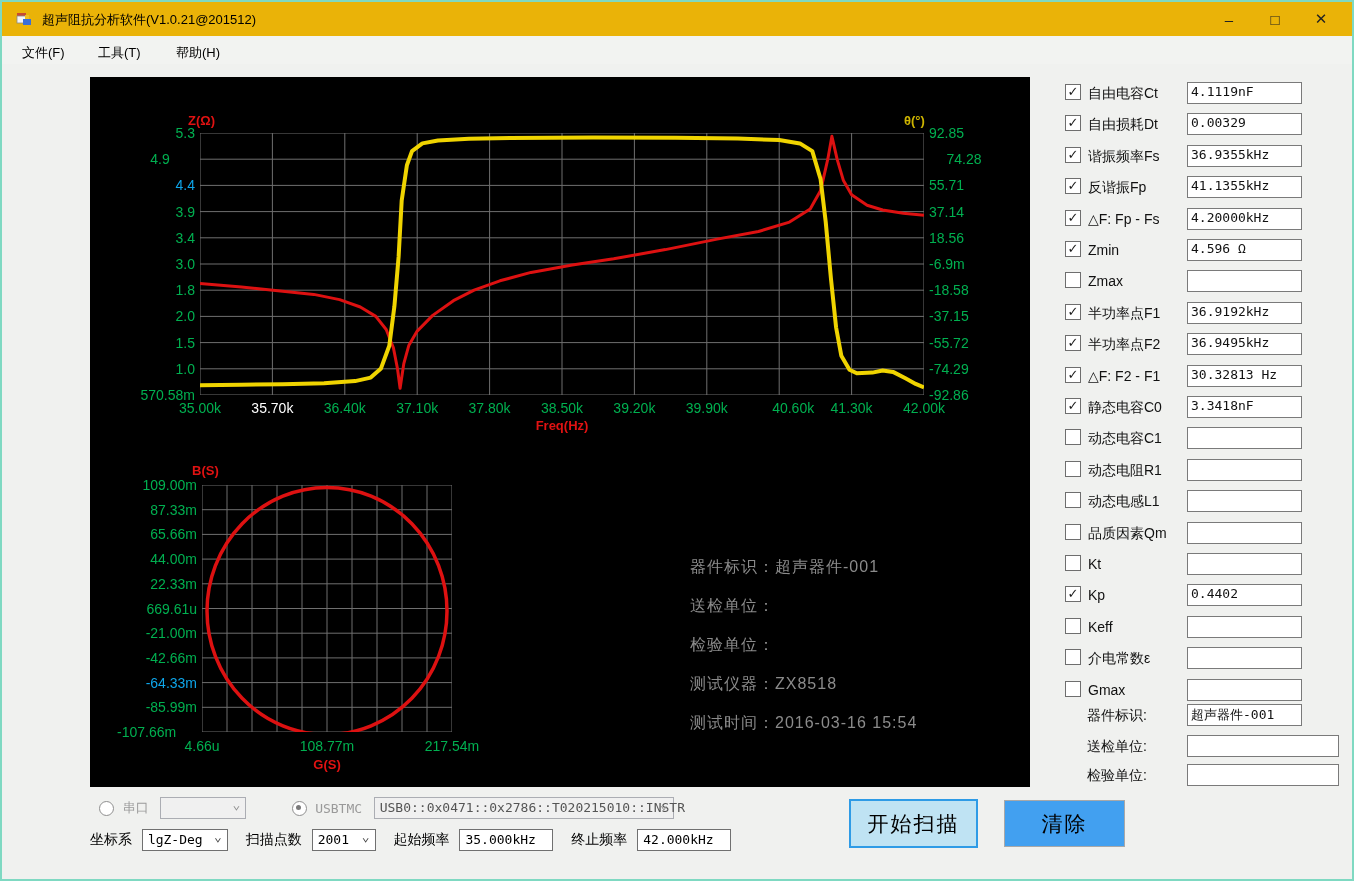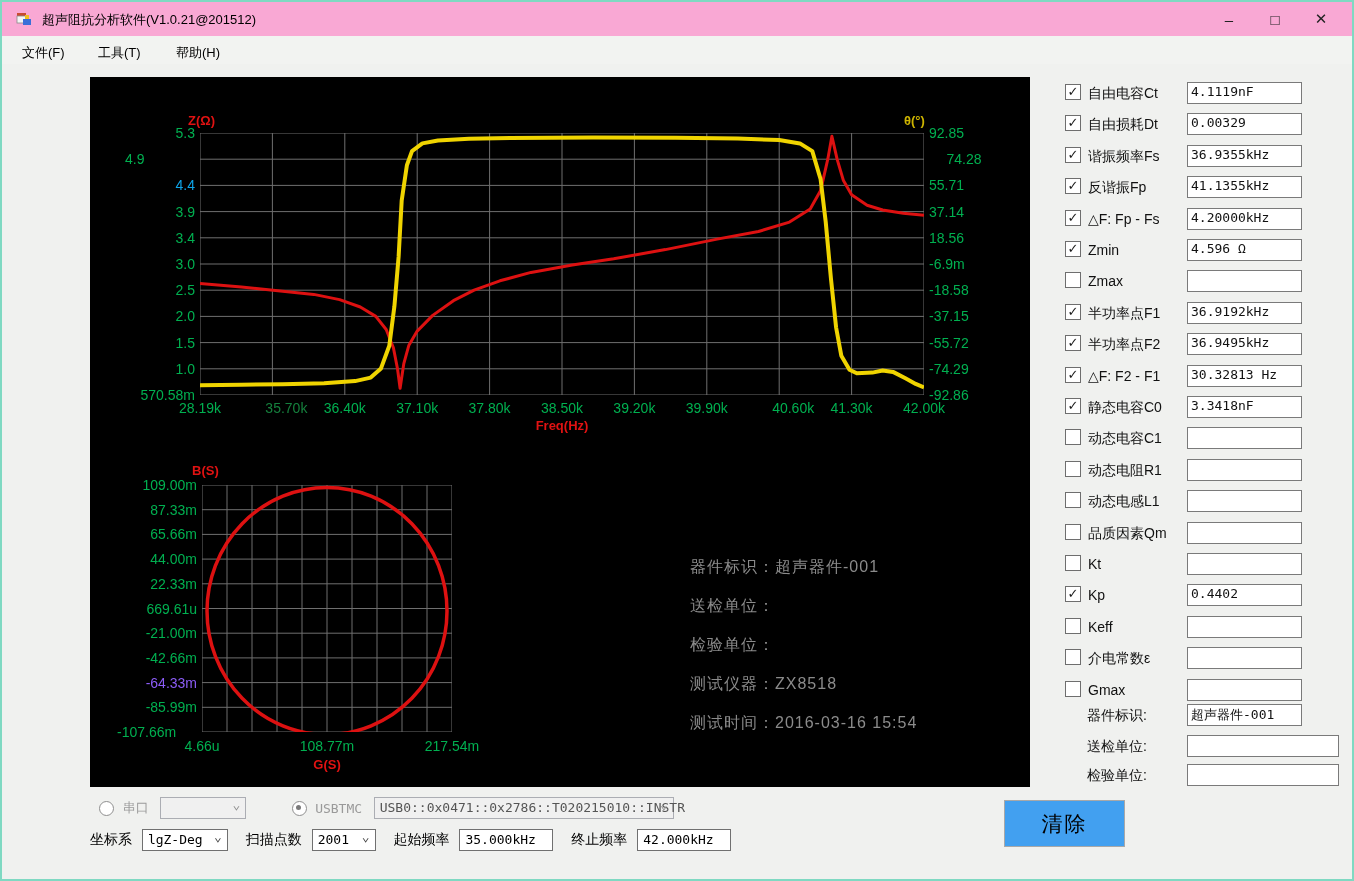--- a/index.html
+++ b/index.html
@@ -1,20 +1,20 @@
 <!DOCTYPE html>
 <html><head>
 <meta charset="utf-8">
 <style>
   html,body{margin:0;padding:0;background:#dfe6e2;}
   .window{position:relative;width:1354px;height:881px;background:#f0f1ef;
     border:2px solid #7fd9c2;box-sizing:border-box;overflow:hidden;
     font-family:"Liberation Sans",sans-serif;color:#111;}
   
-  .titlebar{position:absolute;left:0;top:0;width:100%;height:34px;background:#f9a8d4;text-align:right;}
+  .titlebar{position:absolute;left:0;top:0;width:100%;height:34px;background:#eab308;text-align:right;}
   .app-icon{position:absolute;left:14px;top:9px;width:16px;height:16px;}
   .title-text{position:absolute;left:40px;top:9px;font-size:13px;color:#000;}
   .win-controls{position:absolute;right:8px;top:0;height:34px;display:flex;}
   .win-btn{width:46px;height:34px;display:flex;align-items:center;justify-content:center;
     font-size:15px;color:#222;cursor:default;}
   
   .menubar{position:absolute;left:0;top:34px;width:100%;height:28px;background:#f2f3f1;}
   .menu-item{position:absolute;top:6px;font-size:13px;color:#000;padding:2px 4px;}
   
   .blackpanel{position:absolute;left:88px;top:75px;width:940px;height:710px;background:#000;}
@@ -147,61 +147,61 @@
     <span class="axis-title" style="left: 207px; top: 680px; width: 60px; text-align: center; color: rgb(224, 18, 18);">G(S)</span>
 
     <div class="overlay-info">
       <div class="ov-line"><span>器件标识：</span><span>超声器件-001</span></div>
       <div class="ov-line"><span>送检单位：</span><span></span></div>
       <div class="ov-line"><span>检验单位：</span><span></span></div>
       <div class="ov-line"><span>测试仪器：</span><span>ZX8518</span></div>
       <div class="ov-line"><span>测试时间：</span><span>2016-03-16 15:54</span></div>
     </div>
   <span class="tick" style="left: 35px; top: 49px; width: 70px; text-align: right; color: rgb(0, 176, 80);">5.3</span>
-      <span class="tick" style="left: 35px; top: 75.2px; width: 70px; text-align: left; color: rgb(0, 176, 80);">4.9</span>
+      <span class="tick" style="left: 35px; top: 75.2px; width: 70px; text-align: center; color: rgb(0, 176, 80);">4.9</span>
       <span class="tick" style="left: 35px; top: 101.4px; width: 70px; text-align: right; color: #0ea5e9;">4.4</span>
       <span class="tick" style="left: 35px; top: 127.6px; width: 70px; text-align: right; color: rgb(0, 176, 80);">3.9</span>
       <span class="tick" style="left: 35px; top: 153.8px; width: 70px; text-align: right; color: rgb(0, 176, 80);">3.4</span>
       <span class="tick" style="left: 35px; top: 180px; width: 70px; text-align: right; color: rgb(0, 176, 80);">3.0</span>
-      <span class="tick" style="left: 35px; top: 206.2px; width: 70px; text-align: right; color: rgb(0, 176, 80);">2.5</span>
+      <span class="tick" style="left: 35px; top: 206.2px; width: 70px; text-align: right; color: rgb(0, 176, 80);">1.8</span>
       <span class="tick" style="left: 35px; top: 232.4px; width: 70px; text-align: right; color: rgb(0, 176, 80);">2.0</span>
       <span class="tick" style="left: 35px; top: 258.6px; width: 70px; text-align: right; color: rgb(0, 176, 80);">1.5</span>
       <span class="tick" style="left: 35px; top: 284.8px; width: 70px; text-align: right; color: rgb(0, 176, 80);">1.0</span>
       <span class="tick" style="left: 35px; top: 311px; width: 70px; text-align: right; color: rgb(0, 176, 80);">570.58m</span>
       <span class="tick" style="left: 839px; top: 49px; width: 70px; text-align: left; color: rgb(0, 176, 80);">92.85</span>
       <span class="tick" style="left: 839px; top: 75.2px; width: 70px; text-align: center; color: rgb(0, 176, 80);">74.28</span>
       <span class="tick" style="left: 839px; top: 101.4px; width: 70px; text-align: left; color: rgb(0, 176, 80);">55.71</span>
       <span class="tick" style="left: 839px; top: 127.6px; width: 70px; text-align: left; color: rgb(0, 176, 80);">37.14</span>
       <span class="tick" style="left: 839px; top: 153.8px; width: 70px; text-align: left; color: rgb(0, 176, 80);">18.56</span>
       <span class="tick" style="left: 839px; top: 180px; width: 70px; text-align: left; color: rgb(0, 176, 80);">-6.9m</span>
       <span class="tick" style="left: 839px; top: 206.2px; width: 70px; text-align: left; color: rgb(0, 176, 80);">-18.58</span>
       <span class="tick" style="left: 839px; top: 232.4px; width: 70px; text-align: left; color: rgb(0, 176, 80);">-37.15</span>
       <span class="tick" style="left: 839px; top: 258.6px; width: 70px; text-align: left; color: rgb(0, 176, 80);">-55.72</span>
       <span class="tick" style="left: 839px; top: 284.8px; width: 70px; text-align: left; color: rgb(0, 176, 80);">-74.29</span>
       <span class="tick" style="left: 839px; top: 311px; width: 70px; text-align: left; color: rgb(0, 176, 80);">-92.86</span>
-      <span class="tick" style="left: 75px; top: 324px; width: 70px; text-align: center; color: rgb(0, 176, 80);">28.19k</span>
-      <span class="tick" style="left: 147.4px; top: 324px; width: 70px; text-align: right; color: #15803d;">35.70k</span>
+      <span class="tick" style="left: 75px; top: 324px; width: 70px; text-align: center; color: rgb(0, 176, 80);">35.00k</span>
+      <span class="tick" style="left: 147.4px; top: 324px; width: 70px; text-align: center; color: #ffffff;">35.70k</span>
       <span class="tick" style="left: 219.8px; top: 324px; width: 70px; text-align: center; color: rgb(0, 176, 80);">36.40k</span>
       <span class="tick" style="left: 292.2px; top: 324px; width: 70px; text-align: center; color: rgb(0, 176, 80);">37.10k</span>
       <span class="tick" style="left: 364.6px; top: 324px; width: 70px; text-align: center; color: rgb(0, 176, 80);">37.80k</span>
       <span class="tick" style="left: 437px; top: 324px; width: 70px; text-align: center; color: rgb(0, 176, 80);">38.50k</span>
       <span class="tick" style="left: 509.4px; top: 324px; width: 70px; text-align: center; color: rgb(0, 176, 80);">39.20k</span>
       <span class="tick" style="left: 581.8px; top: 324px; width: 70px; text-align: center; color: rgb(0, 176, 80);">39.90k</span>
       <span class="tick" style="left: 654.2px; top: 324px; width: 70px; text-align: right; color: rgb(0, 176, 80);">40.60k</span>
       <span class="tick" style="left: 726.6px; top: 324px; width: 70px; text-align: center; color: rgb(0, 176, 80);">41.30k</span>
       <span class="tick" style="left: 799px; top: 324px; width: 70px; text-align: center; color: rgb(0, 176, 80);">42.00k</span>
       <span class="tick" style="left: 27px; top: 401px; width: 80px; text-align: right; color: rgb(0, 176, 80);">109.00m</span>
       <span class="tick" style="left: 27px; top: 425.7px; width: 80px; text-align: right; color: rgb(0, 176, 80);">87.33m</span>
       <span class="tick" style="left: 27px; top: 450.4px; width: 80px; text-align: right; color: rgb(0, 176, 80);">65.66m</span>
       <span class="tick" style="left: 27px; top: 475.1px; width: 80px; text-align: right; color: rgb(0, 176, 80);">44.00m</span>
       <span class="tick" style="left: 27px; top: 499.8px; width: 80px; text-align: right; color: rgb(0, 176, 80);">22.33m</span>
       <span class="tick" style="left: 27px; top: 524.5px; width: 80px; text-align: right; color: rgb(0, 176, 80);">669.61u</span>
       <span class="tick" style="left: 27px; top: 549.2px; width: 80px; text-align: right; color: rgb(0, 176, 80);">-21.00m</span>
       <span class="tick" style="left: 27px; top: 573.9px; width: 80px; text-align: right; color: rgb(0, 176, 80);">-42.66m</span>
-      <span class="tick" style="left: 27px; top: 598.6px; width: 80px; text-align: right; color: #8b5cf6;">-64.33m</span>
+      <span class="tick" style="left: 27px; top: 598.6px; width: 80px; text-align: right; color: #0ea5e9;">-64.33m</span>
       <span class="tick" style="left: 27px; top: 623.3px; width: 80px; text-align: right; color: rgb(0, 176, 80);">-85.99m</span>
       <span class="tick" style="left: 27px; top: 648px; width: 80px; text-align: left; color: rgb(0, 176, 80);">-107.66m</span>
       <span class="tick" style="left: 72px; top: 662px; width: 80px; text-align: center; color: rgb(0, 176, 80);">4.66u</span>
       <span class="tick" style="left: 197px; top: 662px; width: 80px; text-align: center; color: rgb(0, 176, 80);">108.77m</span>
       <span class="tick" style="left: 322px; top: 662px; width: 80px; text-align: center; color: rgb(0, 176, 80);">217.54m</span>
     </div>
 
   <div class="results">
       <div class="res-row" style="top: 0px;">
         <span class="chk">✓</span>
@@ -334,15 +334,16 @@
     <span class="lab">坐标系</span>
     <span class="combo en" style="width:86px">lgZ-Deg</span>
     <span class="lab">扫描点数</span>
     <span class="combo en" style="width:64px">2001</span>
     <span class="lab">起始频率</span>
     <span class="txtbox" style="width:94px">35.000kHz</span>
     <span class="lab">终止频率</span>
     <span class="txtbox" style="width:94px">42.000kHz</span>
   </div>
 
+  <div class="btn" style="left:847px;top:797px;width:129px;height:49px;background:#bfe3f3;border:2px solid #2e9be6">开始扫描</div>
   <div class="btn" style="left:1002px;top:798px;width:121px;height:47px;background:#42a0f0;border:1px solid #a8a8a8">清除</div>
 
 </div>
 
 </body></html>

